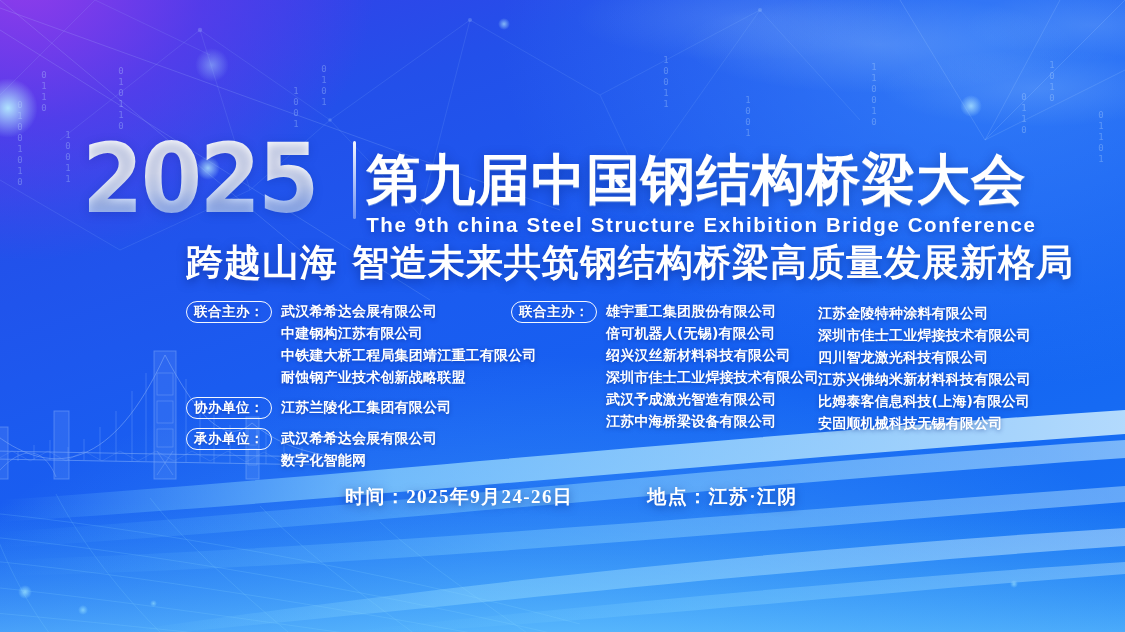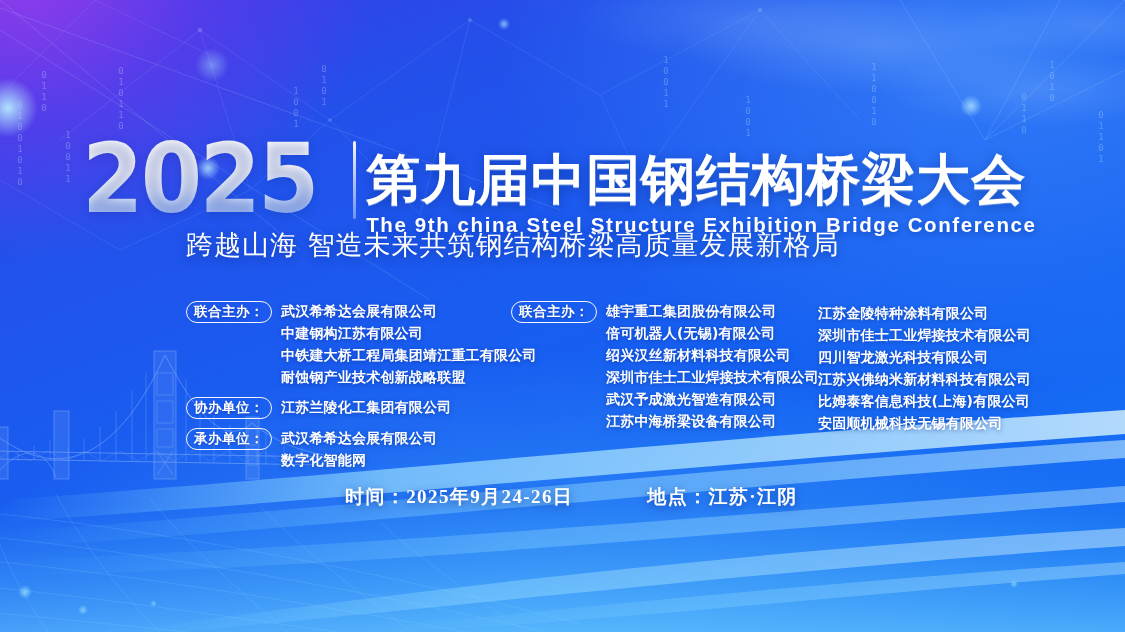--- a/index.html
+++ b/index.html
@@ -47,21 +47,21 @@
   .cn-title{
     font-size:54px;line-height:60px;font-weight:bold;color:#ffffff;letter-spacing:1px;
     font-family:"DejaVu Sans","Liberation Sans",sans-serif;
     text-shadow:0 3px 12px rgba(5,30,120,.45),0 1px 0 rgba(180,215,255,.6);
   }
   .en-title{
     font-size:20.5px;line-height:26px;font-weight:bold;color:#ffffff;letter-spacing:1.6px;
     margin-top:2px;text-shadow:0 2px 7px rgba(8,40,150,.55);
   }
   .slogan{
-    position:absolute;left:186px;top:228px;font-size:27px;line-height:34px;font-weight:normal;color:#ffffff;
+    position:absolute;left:186px;top:246px;font-size:37px;line-height:34px;font-weight:bold;color:#ffffff;
     letter-spacing:1px;font-family:"DejaVu Sans","Liberation Sans",sans-serif;
     text-shadow:0 3px 10px rgba(5,30,120,.5);
   }
 
   
   .orgs{position:absolute;left:186px;top:300px;width:880px;}
   .col{position:absolute;top:0;}
   .col-a{left:0;}
   .col-b{left:325px;}
   .col-c{left:620px;}

